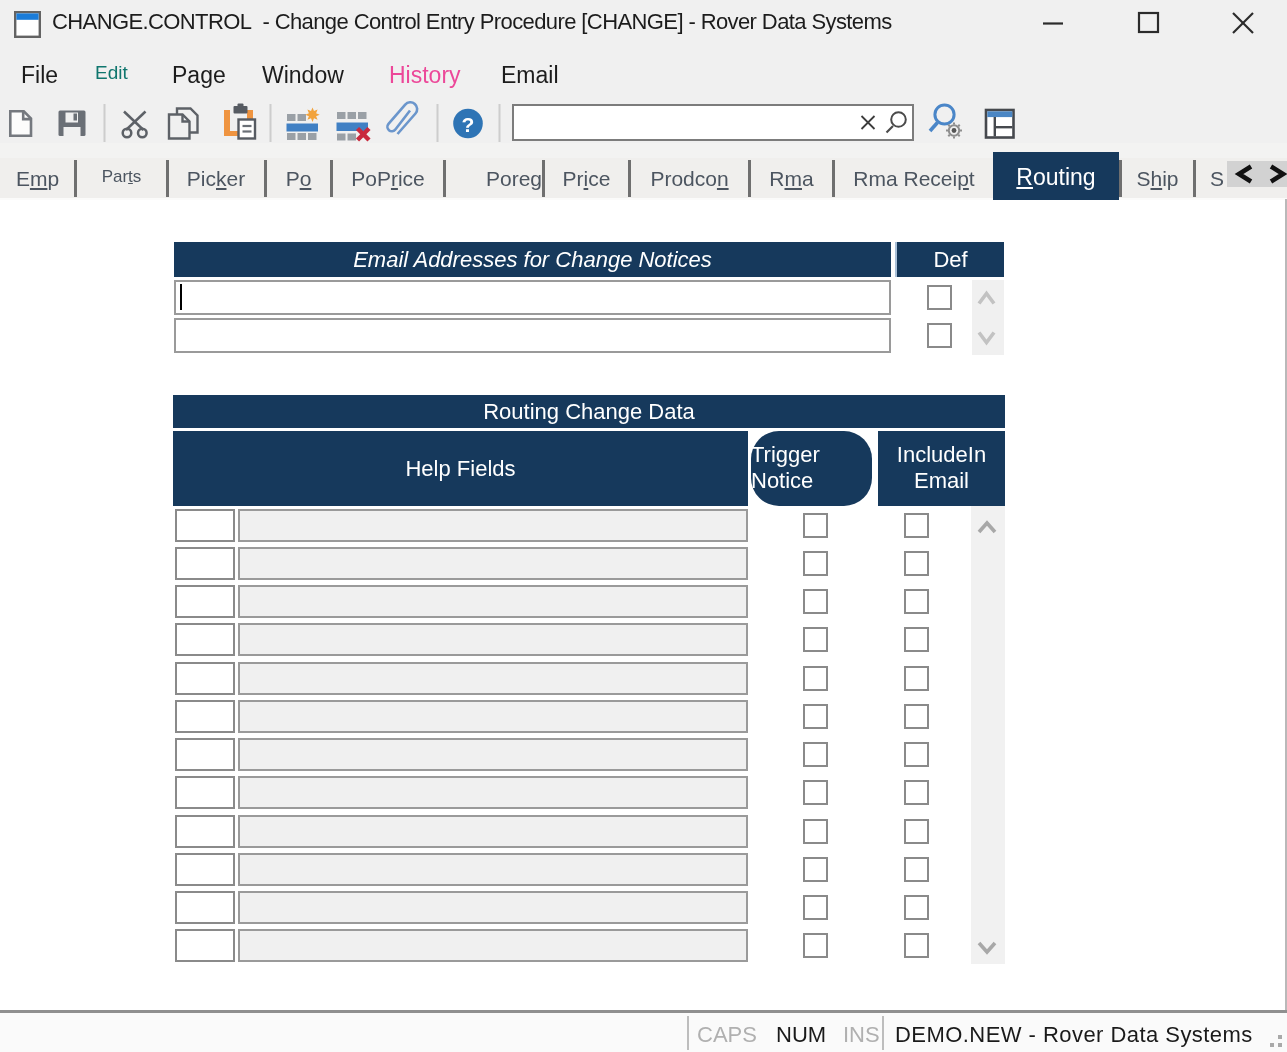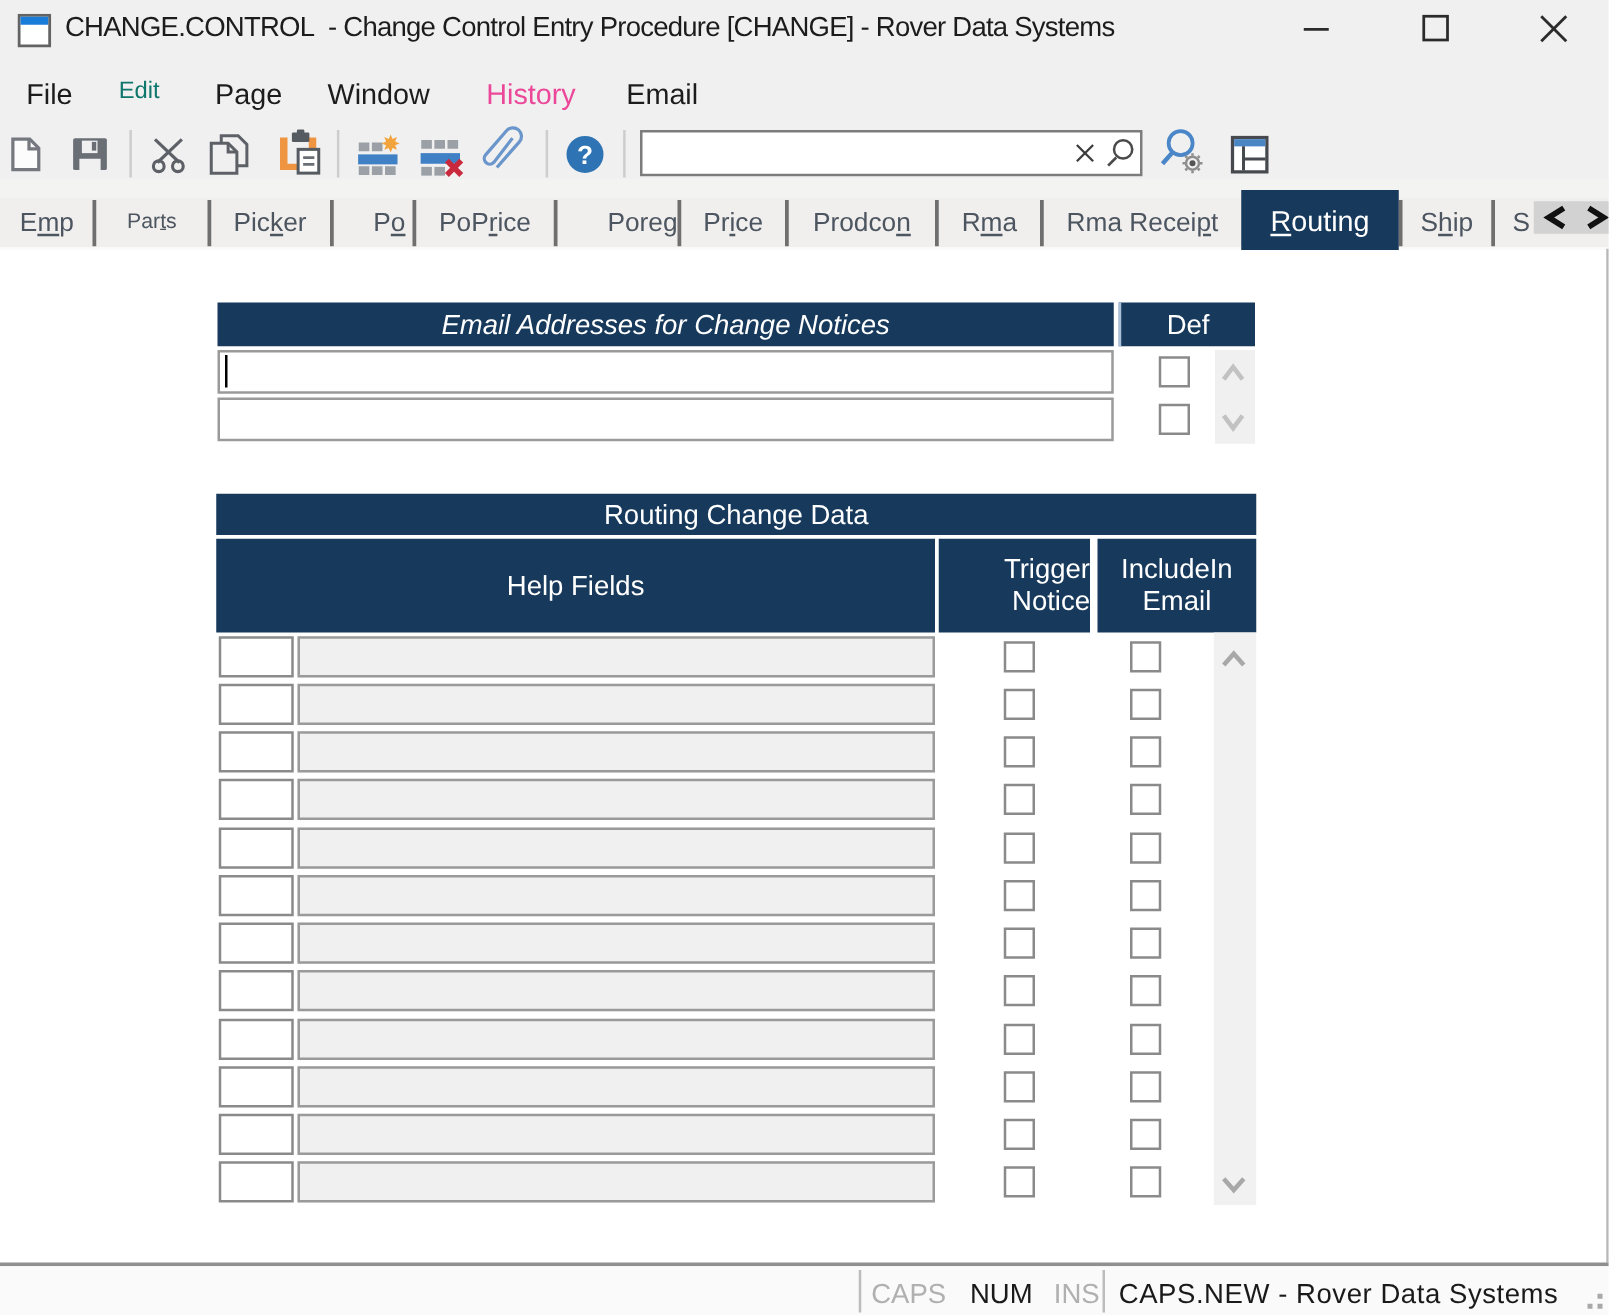--- a/index.html
+++ b/index.html
@@ -144,21 +144,21 @@
 <div class="abs" style="left:542px;top:160px;width:3px;height:37px;background:#6f6f6f;"></div>
 <div class="abs" style="left:628px;top:160px;width:3px;height:37px;background:#6f6f6f;"></div>
 <div class="abs" style="left:748px;top:160px;width:3px;height:37px;background:#6f6f6f;"></div>
 <div class="abs" style="left:832px;top:160px;width:3px;height:37px;background:#6f6f6f;"></div>
 <div class="abs" style="left:1119px;top:160px;width:3px;height:37px;background:#6f6f6f;"></div>
 <div class="abs" style="left:1193px;top:160px;width:3px;height:37px;background:#6f6f6f;"></div>
 
 <div class="abs txt" style="left:0;top:167px;width:75px;text-align:center;font-size:21px;color:#4c5560;">E<u>m</u>p</div>
 <div class="abs txt" style="left:77px;top:167px;width:89px;text-align:center;font-size:17px;color:#4c5560;">Par<u>t</u>s</div>
 <div class="abs txt" style="left:168px;top:167px;width:96px;text-align:center;font-size:21px;color:#4c5560;">Pic<u>k</u>er</div>
-<div class="abs txt" style="left:267px;top:167px;width:63px;text-align:center;font-size:21px;color:#4c5560;margin-left:13px;">P<u>o</u></div>
+<div class="abs txt" style="left:267px;top:167px;width:63px;text-align:center;font-size:21px;color:#4c5560;">P<u>o</u></div>
 <div class="abs txt" style="left:333px;top:167px;width:110px;text-align:center;font-size:21px;color:#4c5560;">PoP<u>r</u>ice</div>
 <div class="abs txt" style="left:446px;top:167px;width:96px;text-align:right;font-size:21px;color:#4c5560;">Pore<u>g</u></div>
 <div class="abs txt" style="left:545px;top:167px;width:83px;text-align:center;font-size:21px;color:#4c5560;">Pr<u>i</u>ce</div>
 <div class="abs txt" style="left:631px;top:167px;width:117px;text-align:center;font-size:21px;color:#4c5560;">Prodco<u>n</u></div>
 <div class="abs txt" style="left:751px;top:167px;width:81px;text-align:center;font-size:21px;color:#4c5560;">R<u>m</u>a</div>
 <div class="abs txt" style="left:835px;top:167px;width:158px;text-align:center;font-size:21px;color:#4c5560;">Rma Recei<u>p</u>t</div>
 
 <div class="abs nav" style="left:993px;top:152px;width:126px;height:48px;"></div>
 <div class="abs txt" style="left:993px;top:164px;width:126px;text-align:center;font-size:23px;color:#fff;"><u>R</u>outing</div>
 <div class="abs txt" style="left:1122px;top:167px;width:71px;text-align:center;font-size:21px;color:#4c5560;">S<u>h</u>ip</div>
@@ -180,21 +180,21 @@
 <div class="abs" style="left:927px;top:285px;width:21px;height:21px;background:#fff;border:2px solid #8a8a8a;"></div>
 <div class="abs" style="left:927px;top:323px;width:21px;height:21px;background:#fff;border:2px solid #8a8a8a;"></div>
 <div class="abs" style="left:972px;top:280px;width:32px;height:75px;background:#f0f0f0;"></div>
 <svg class="abs" style="left:972px;top:280px;" width="32" height="75" viewBox="0 0 32 75">
   <path d="M7,23.5 L14.5,13.5 L22,23.5" fill="none" stroke="#c2c2c2" stroke-width="3.6"></path>
   <path d="M7,52.5 L14.5,62.5 L22,52.5" fill="none" stroke="#c2c2c2" stroke-width="3.6"></path>
 </svg>
 
 <div class="abs nav txt" style="left:173px;top:395px;width:832px;height:33px;text-align:center;line-height:33px;font-size:22px;">Routing Change Data</div>
 <div class="abs nav txt" style="left:173px;top:431px;width:575px;height:75px;text-align:center;line-height:75px;font-size:22px;">Help Fields</div>
-<div class="abs nav" style="left:751px;top:431px;width:121px;height:75px;text-align:right;font-size:22px;">
+<div class="abs nav" style="left:751px;top:431px;width:121px;height:75px;text-align:left;font-size:22px;border-radius:28px;">
     <div style="margin-top:11px;line-height:26px;">Trigger<br>Notice</div>
   </div>
 <div class="abs nav" style="left:878px;top:431px;width:127px;height:75px;text-align:center;font-size:22px;">
     <div style="margin-top:11px;line-height:26px;">IncludeIn<br>Email</div>
   </div>
 
 <div class="abs" style="left:971px;top:506px;width:34px;height:458px;background:#f1f1f1;"></div>
 <svg class="abs" style="left:971px;top:506px;" width="34" height="458" viewBox="0 0 34 458">
   <path d="M8,26 L16,17 L24,26" fill="none" stroke="#a8a8a8" stroke-width="3.6"></path>
   <path d="M8,437 L16,446 L24,437" fill="none" stroke="#a8a8a8" stroke-width="3.6"></path>
@@ -251,20 +251,20 @@
     <div class="abs" style="left:904px;top:932.5px;width:21px;height:21px;background:#fff;border:2px solid #8a8a8a;"></div>
   </div>
 
 <div class="abs" style="left:0;top:1010px;width:1287px;height:3px;background:#8f8f8f;"></div>
 <div class="abs" style="left:0;top:1013px;width:1287px;height:39px;background:#fafafa;"></div>
 <div class="abs" style="left:687px;top:1016px;width:2px;height:34px;background:#bdbdbd;"></div>
 <div class="abs" style="left:882px;top:1016px;width:2px;height:34px;background:#bdbdbd;"></div>
 <div class="abs txt" style="left:697px;top:1022px;font-size:22px;color:#b0b0b0;">CAPS</div>
 <div class="abs txt" style="left:776px;top:1022px;font-size:22px;color:#1a1a1a;">NUM</div>
 <div class="abs txt" style="left:843px;top:1022px;font-size:22px;color:#b0b0b0;">INS</div>
-<div class="abs txt" style="left:895px;top:1022px;font-size:22px;letter-spacing:0.45px;color:#1a1a1a;">CAPS.NEW - Rover Data Systems</div>
+<div class="abs txt" style="left:895px;top:1022px;font-size:22px;letter-spacing:0.45px;color:#1a1a1a;">DEMO.NEW - Rover Data Systems</div>
 <svg class="abs" style="left:1264px;top:1033px;" width="23" height="22" viewBox="0 0 23 22">
   <g fill="#a9a9a9">
     <rect x="14" y="2" width="4" height="4"></rect>
     <rect x="14" y="10" width="4" height="4"></rect>
     <rect x="6" y="10" width="4" height="4"></rect>
   </g>
 </svg>
 
 </body></html>

